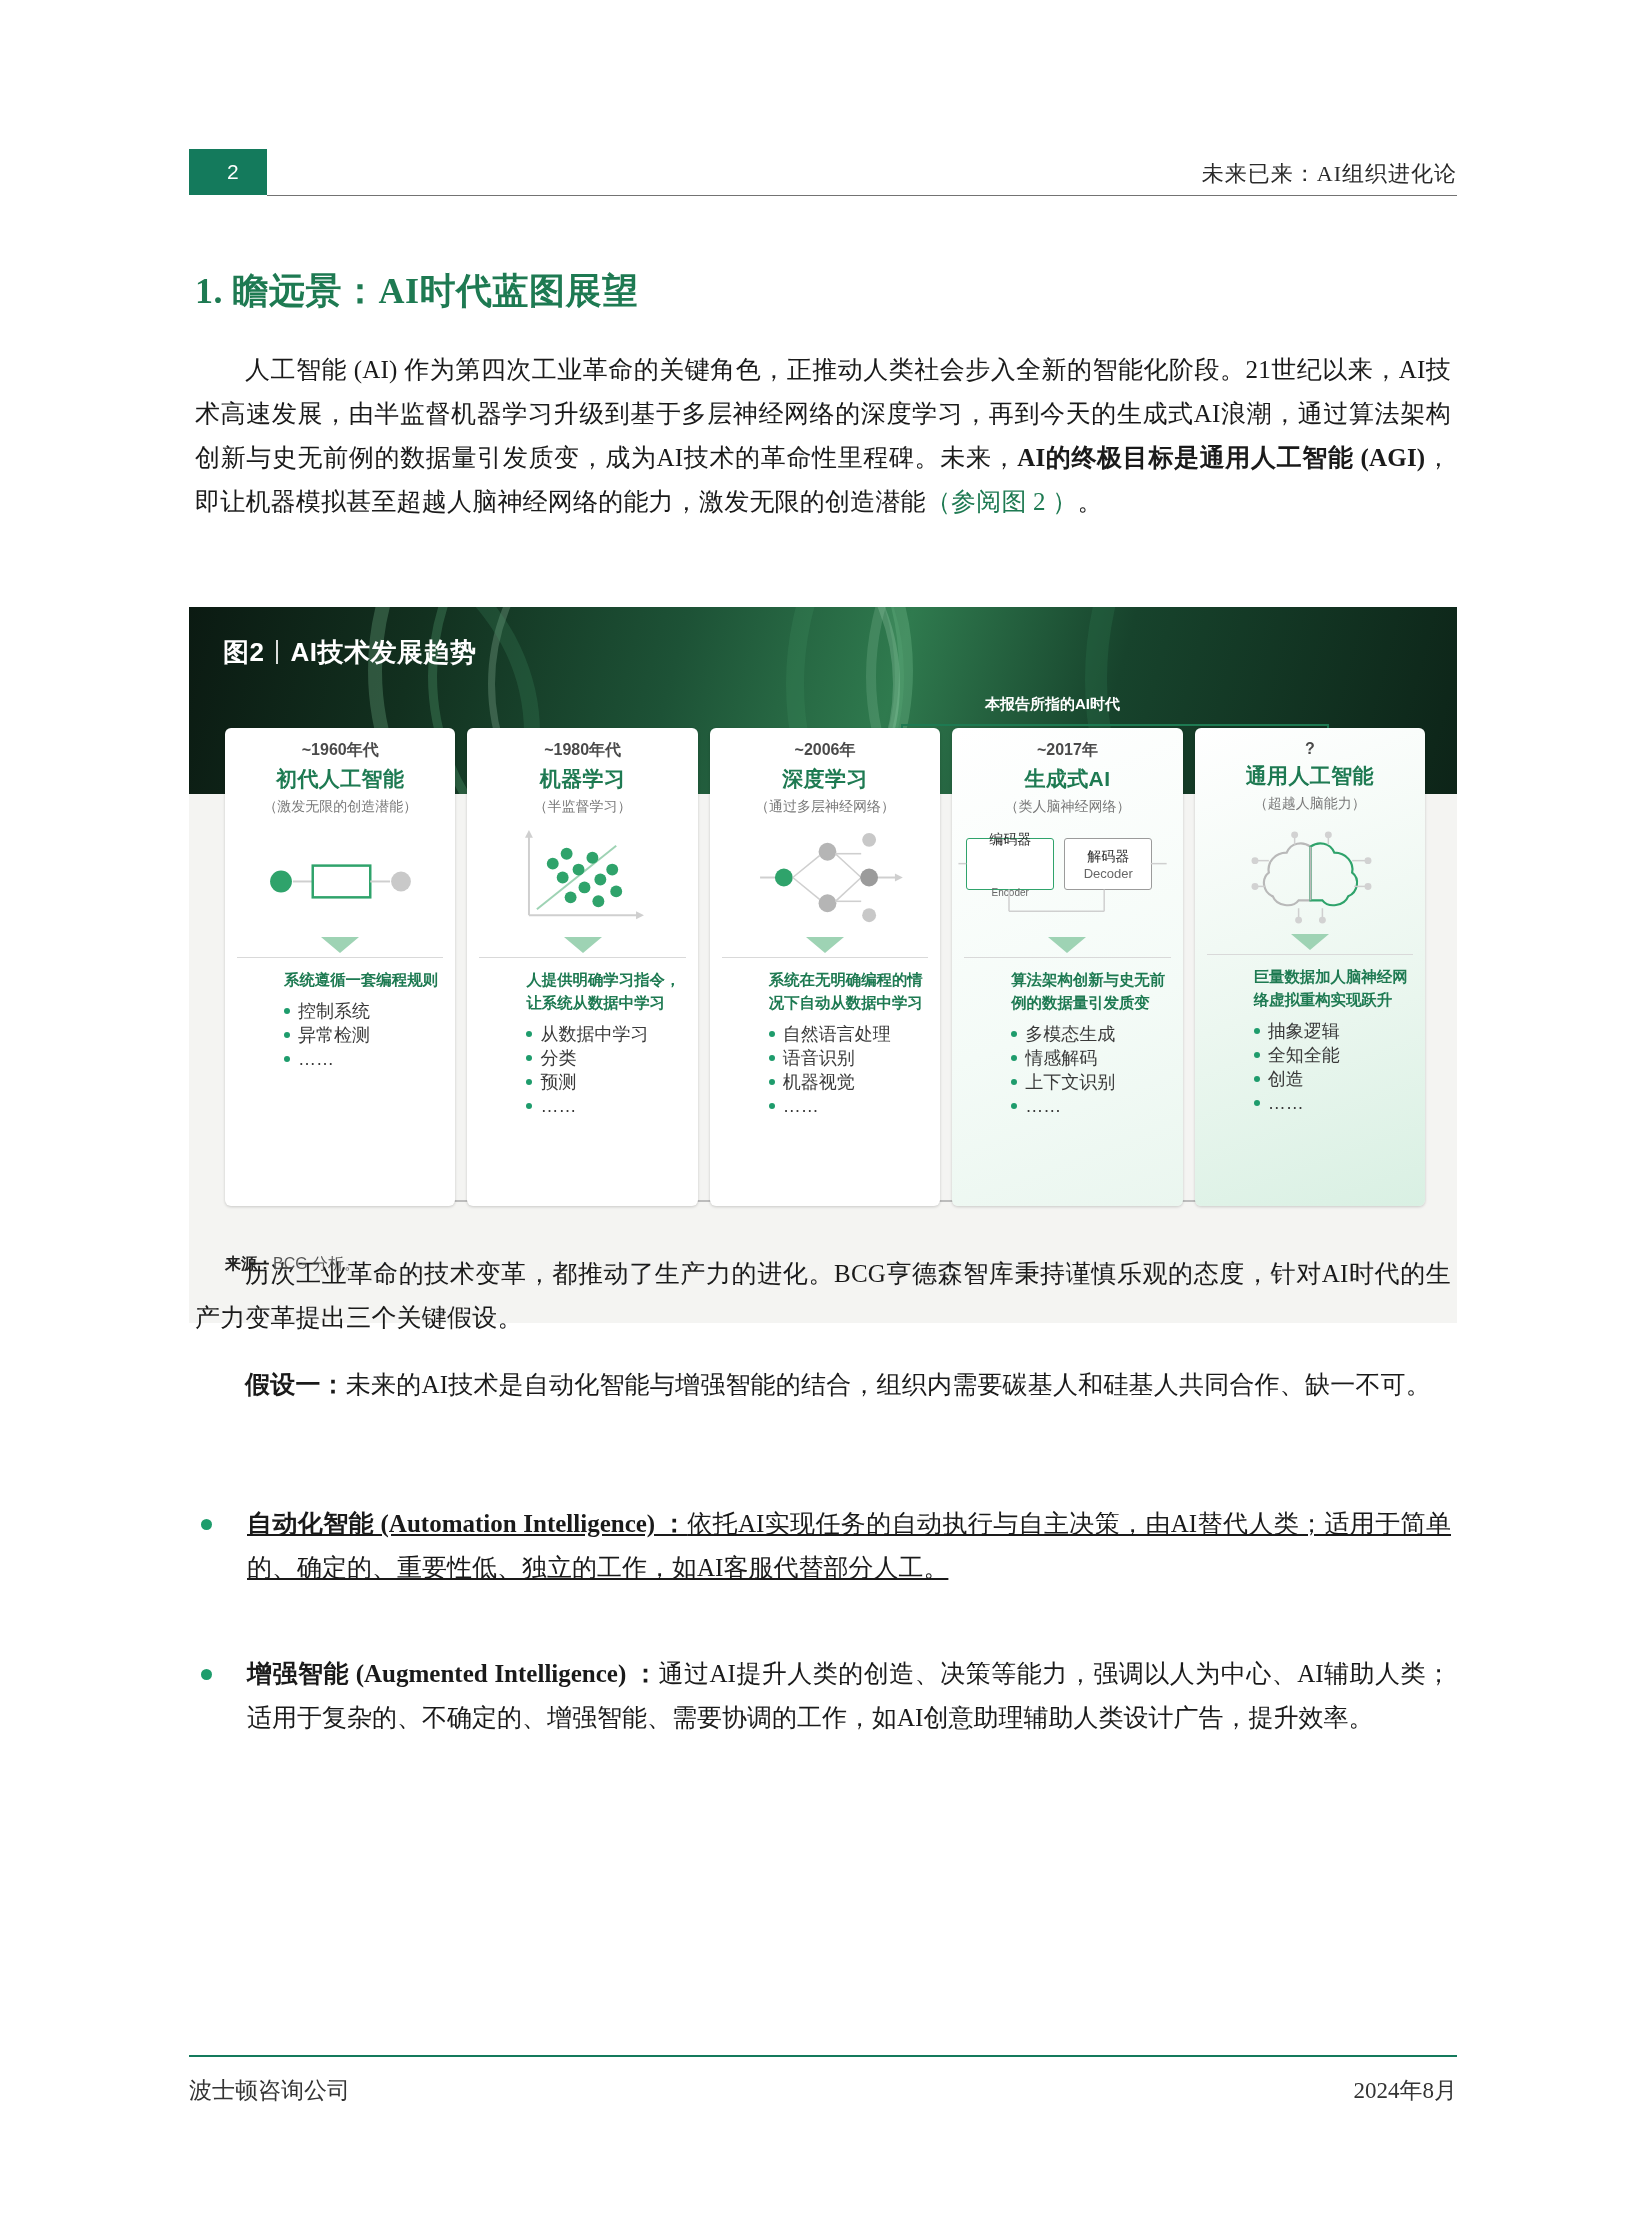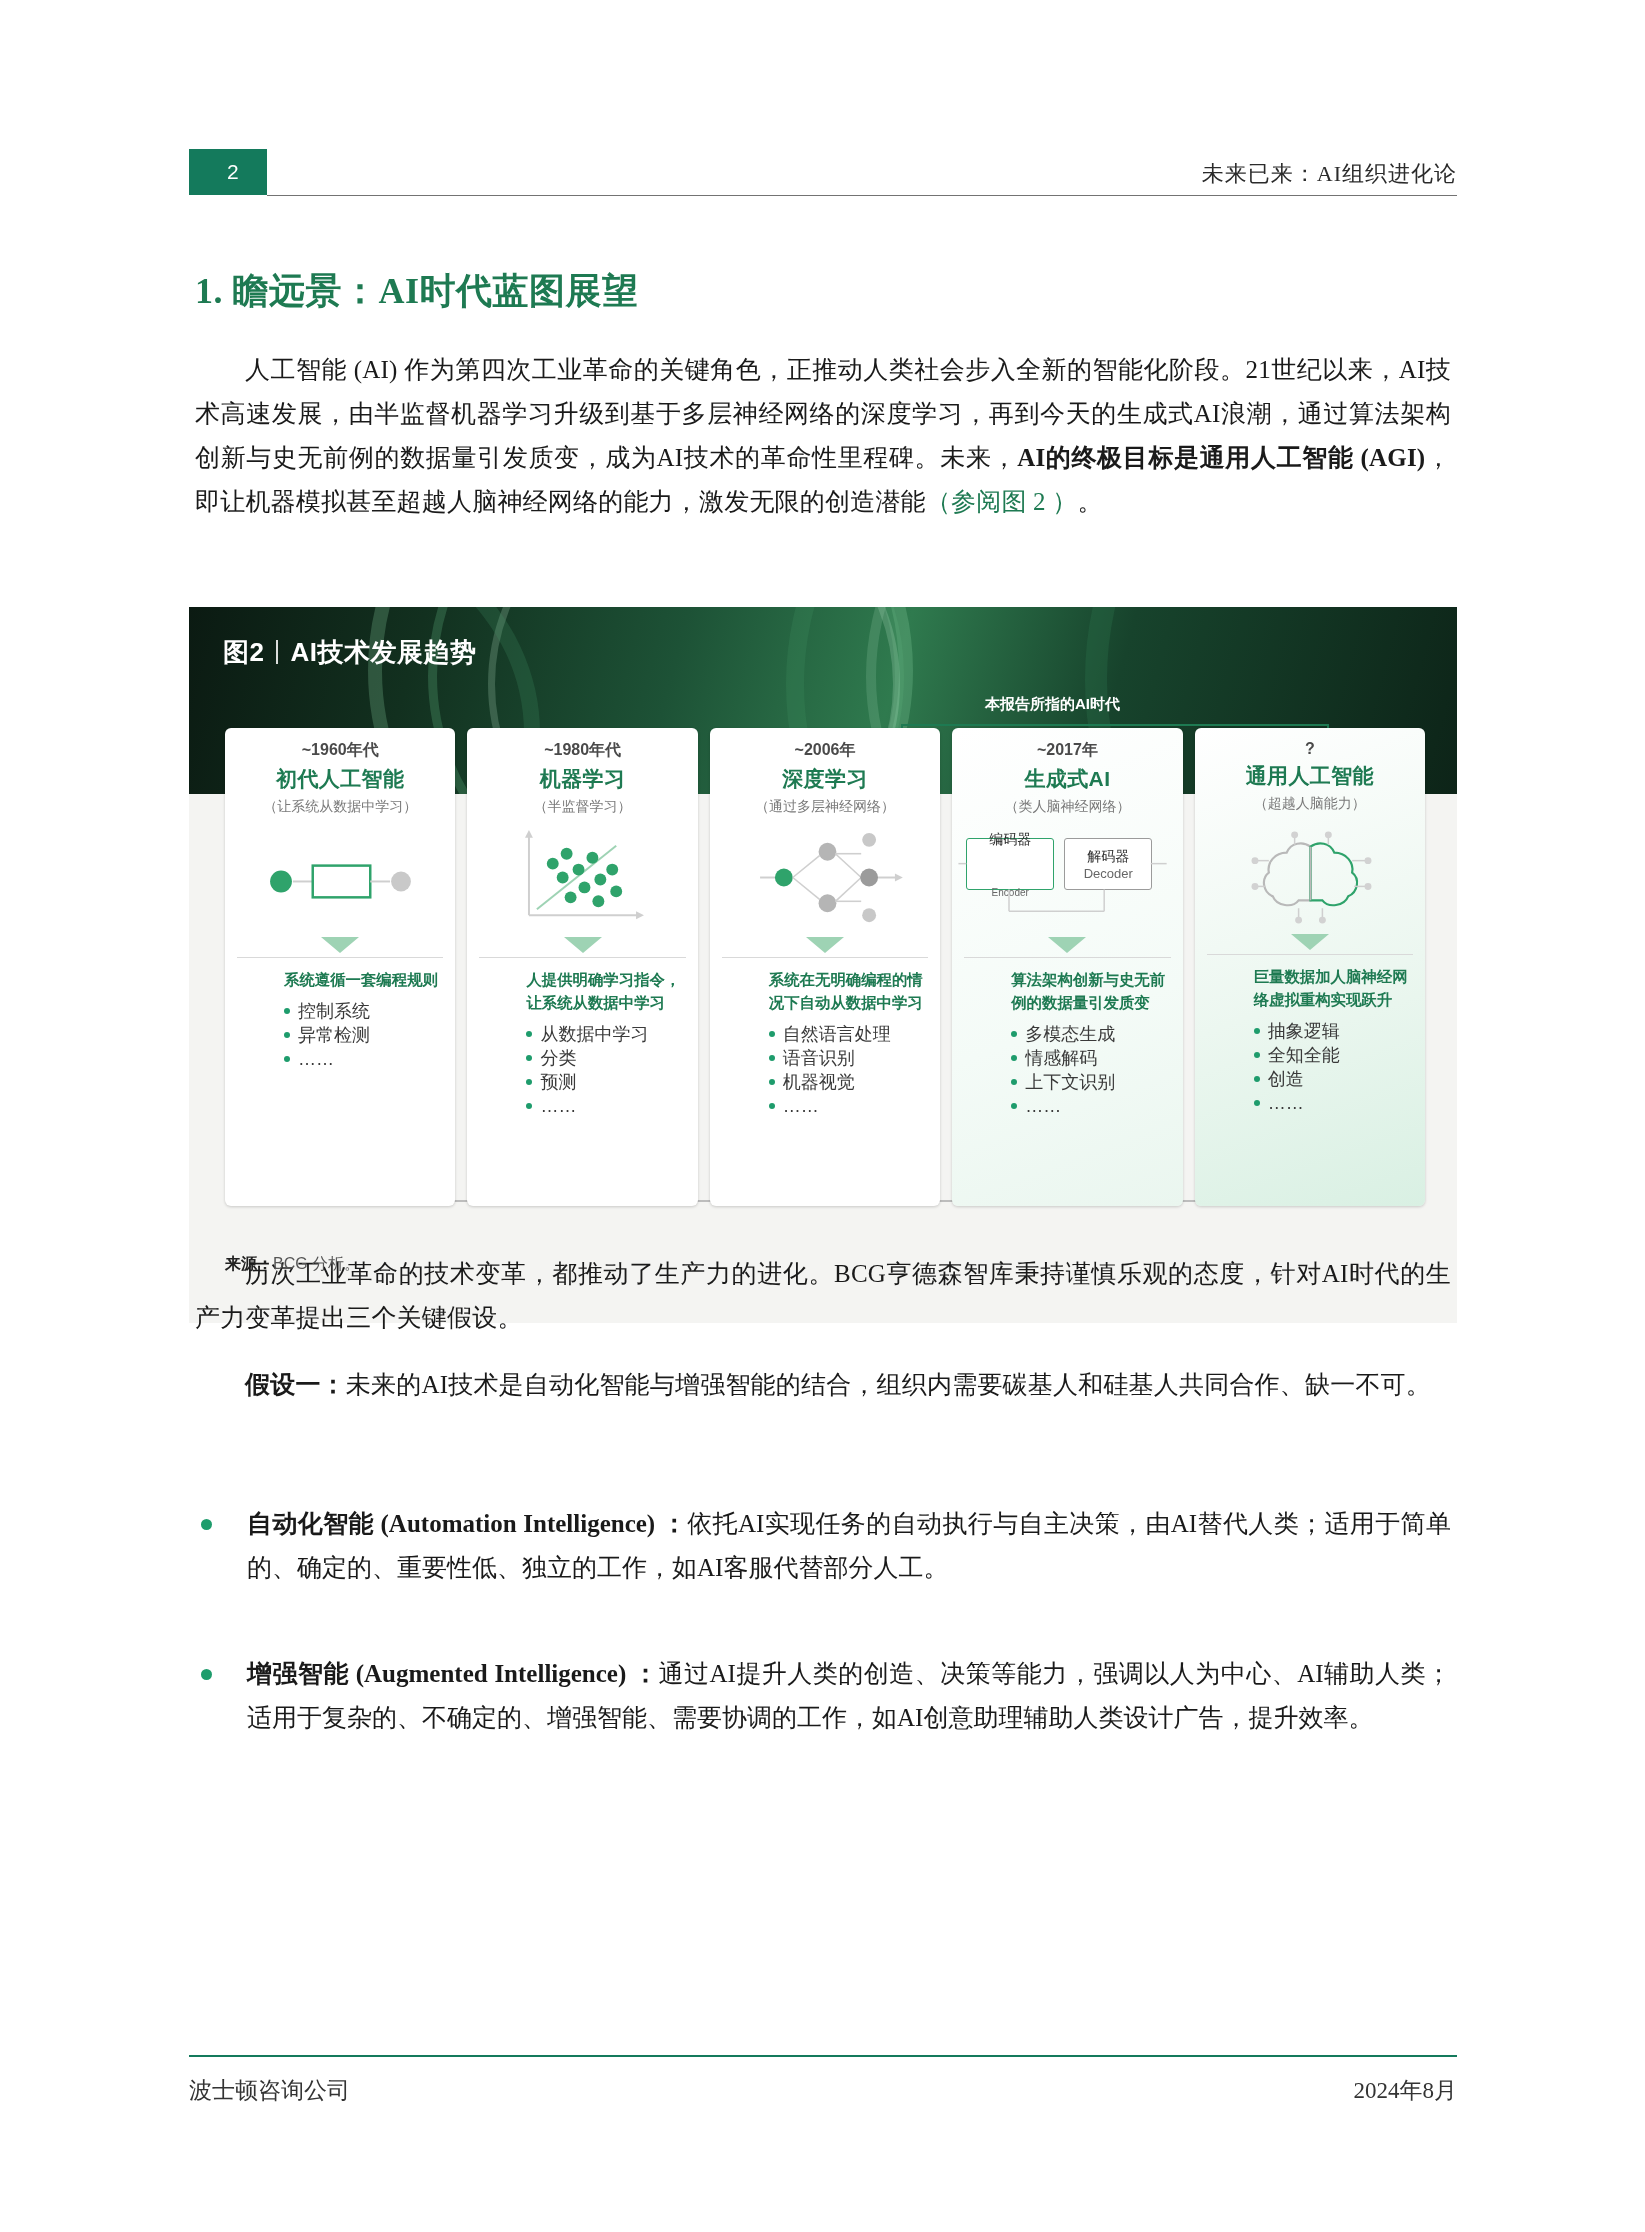--- a/index.html
+++ b/index.html
@@ -118,21 +118,21 @@
     margin-left: 6px;
     vertical-align: 4px;
   }
   .bullet-text {
     flex: 1;
     font-size: 25px;
     line-height: 44px;
     text-align: justify;
     text-justify: inter-ideograph;
   }
-  #bullet1 { top: 1502px; }
+  #bullet1 { top: 1502px; text-decoration: underline; }
   #bullet2 { top: 1652px; }
 
   
   .footer-rule {
     position: absolute;
     left: 189px;
     top: 2055px;
     width: 1268px;
     border-top: 2px solid #147A5C;
   }
@@ -371,21 +371,21 @@
       <line x1="0" y1="5" x2="1165" y2="5" stroke="#bdbdbd" stroke-width="2"></line>
       <polygon points="1165,0 1188,5 1165,10" fill="#bdbdbd"></polygon>
     </svg>
 
     <div class="cards">
 
       <div class="card">
         <div class="card-head">
           <div class="card-date">~1960年代</div>
           <div class="card-name">初代人工智能</div>
-          <div class="card-sub">（让系统从数据中学习）</div>
+          <div class="card-sub">（激发无限的创造潜能）</div>
         </div>
         <div class="card-visual">
           <svg width="231" height="117" viewBox="0 0 232 118">
             <circle cx="56" cy="62" r="11" fill="#2FA36B"></circle>
             <line x1="68" y1="62" x2="88" y2="62" stroke="#cfcfcf" stroke-width="2"></line>
             <rect x="88" y="46" width="58" height="32" fill="none" stroke="#2FA36B" stroke-width="2.5"></rect>
             <line x1="146" y1="62" x2="166" y2="62" stroke="#cfcfcf" stroke-width="2"></line>
             <circle cx="177" cy="62" r="10" fill="#c9c9c9"></circle>
           </svg>
         </div>

